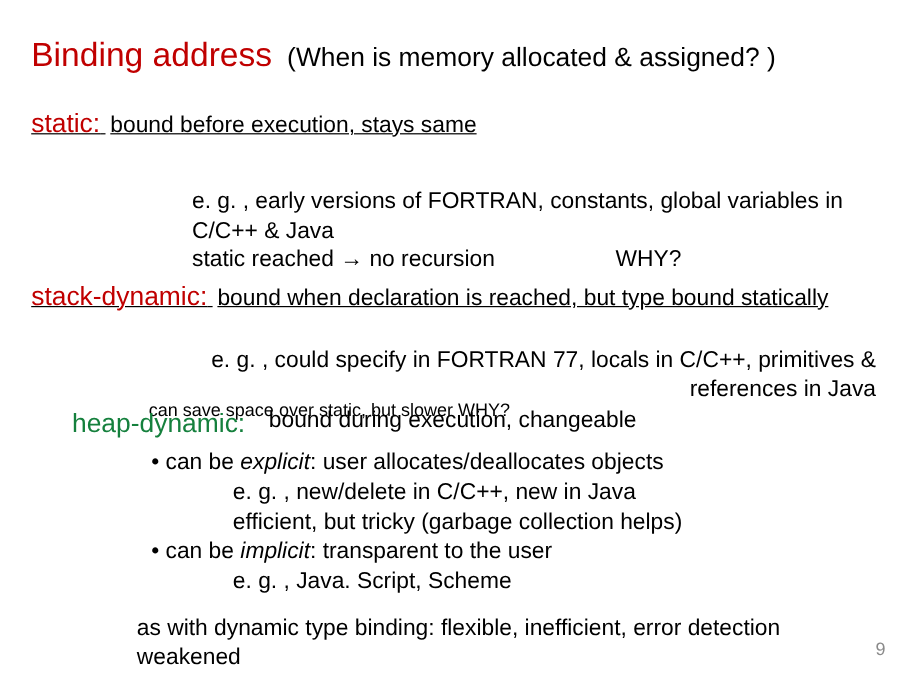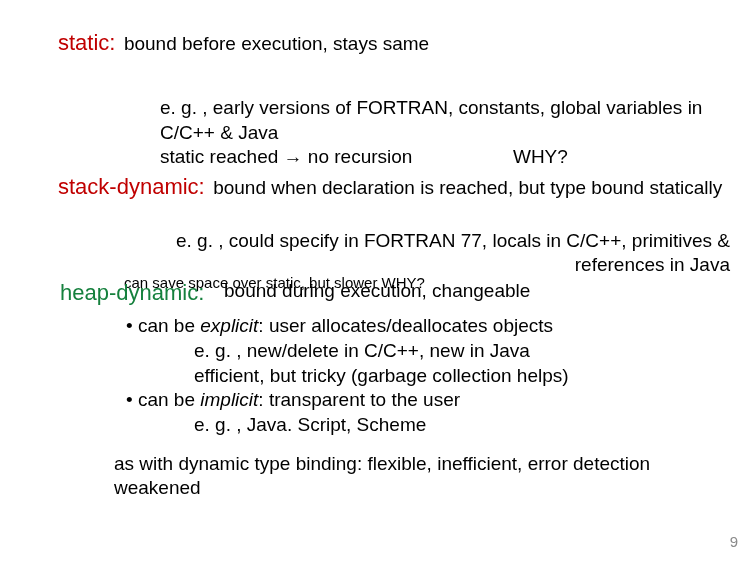--- a/index.html
+++ b/index.html
@@ -25,22 +25,22 @@
     display: inline;
   }
   .subtitle {
     font-size: 22px;
     font-weight: 400;
     color: #000;
     display: inline;
     margin-left: 8px;
   }
   .section {
-    margin-left: 32px;
     margin-bottom: 4px;
+    text-decoration: underline;
   }
   .section-head {
     font-size: 22px;
     color: #c00000;
     display: inline;
   }
   .section-desc {
     font-size: 19px;
     color: #000;
     display: inline;
@@ -104,20 +104,24 @@
     font-size: 15px;
     color: #8a8a8a;
   }
   .why-gap { display: inline-block; width: 90px; }
 </style>
 </head>
 <body>
 
 <div class="slide">
 
+  <div class="title-row">
+    <span class="title">Binding address</span>
+    <span class="subtitle">(When is memory allocated &amp; assigned? )</span>
+  </div>
 
   <div class="section">
     <span class="section-head">static:</span>
     <span class="section-desc">bound before execution, stays same</span>
   </div>
   <div class="body-line indent1" style="text-indent:-50px; padding-left:50px; margin-left:84px;margin-top:40px;">
     <span style="margin-left:50px;">e. g. , early versions of FORTRAN, constants, global variables in C/C++ &amp; Java</span>
   </div>
   <div class="body-line" style="margin-left:84px;">
     <span style="margin-left:50px;">static reached → no recursion</span>

